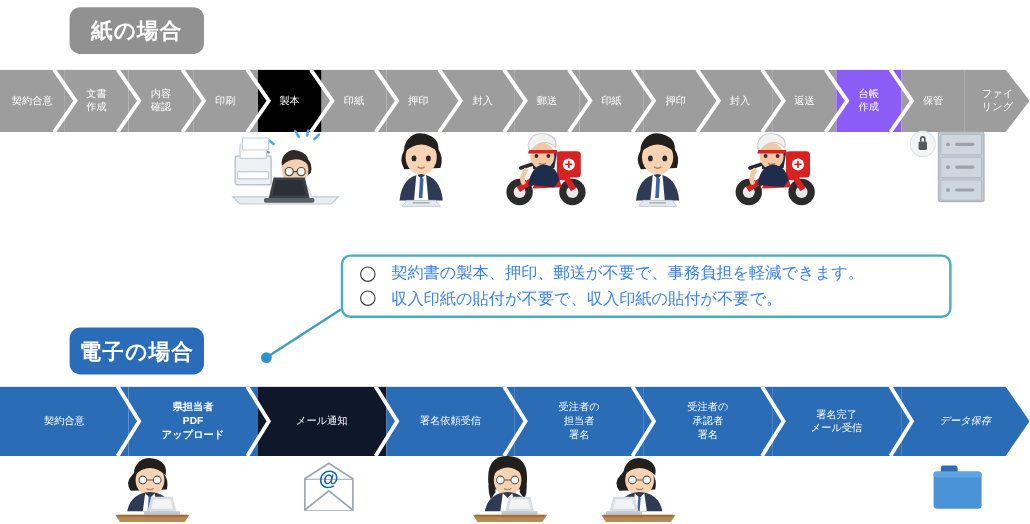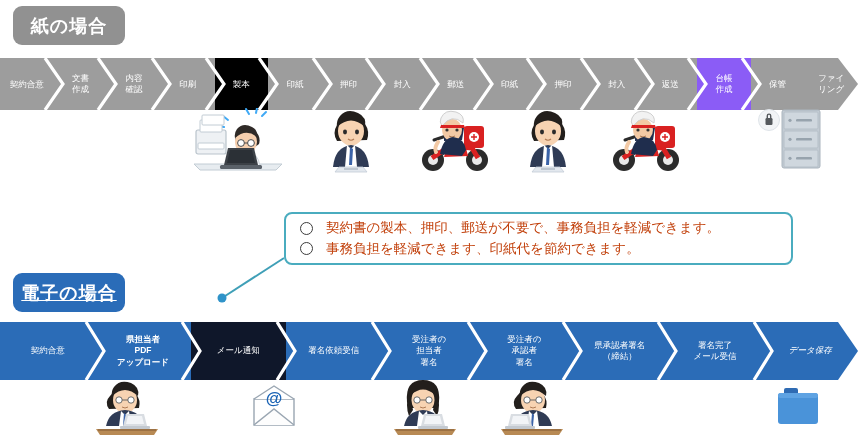--- a/index.html
+++ b/index.html
@@ -14,23 +14,24 @@
 
   
   .pill{
     position:absolute;
     display:flex;align-items:center;justify-content:center;
     border-radius:9px;
     color:#ffffff;
     font-size:18px;
     font-weight:bold;
     letter-spacing:1px;
+    margin-left:45px;
   }
   .pill.paper{left:13px;top:6px;width:112px;height:39px;background:#919191;}
-  .pill.elec {left:13px;top:273px;width:112px;height:39px;background:#2a6cb8;text-decoration:underline;}
+  .pill.elec {left:13px;top:273px;width:112px;height:39px;background:#2a6cb8;}
 
   
   .flowbar{position:absolute;display:flex;}
   .flowbar.gray{left:0px;top:58px;width:858px;height:52px;}
   .flowbar.blue{left:0px;top:322px;width:858px;height:58px;}
 
   .step{
     position:relative;
     display:flex;align-items:center;justify-content:center;
     text-align:center;
@@ -57,21 +58,21 @@
 
   
   .callout{
     position:absolute;left:284px;top:212px;width:509px;height:53px;
     border:2px solid #4aacbf;border-radius:8px;background:#ffffff;
     box-sizing:border-box;
     display:flex;flex-direction:column;justify-content:center;
     padding:3px 10px 3px 14px;
     z-index:6;
   }
-  .co-line{display:flex;align-items:center;font-size:13.5px;color:#c2410c;line-height:1.5;}
+  .co-line{display:flex;align-items:center;font-size:13.5px;color:#3b82f6;line-height:1.5;}
   .co-bullet{
     display:inline-block;width:11px;height:11px;border:1.4px solid #3c3c3c;
     border-radius:50%;margin-right:13px;flex:0 0 auto;
   }
   .connector{position:absolute;left:200px;top:200px;width:120px;height:115px;z-index:5;}
 
   
   .art{position:absolute;z-index:3;}
   .art svg{display:block;}
 </style>
@@ -374,21 +375,21 @@
     <circle cx="22" cy="98" r="4.5" fill="#2f93c9"></circle>
   </svg>
 
   <div class="callout">
     <div class="co-line">
       <span class="co-bullet"></span>
       <span>契約書の製本、押印、郵送が不要で、事務負担を軽減できます。</span>
     </div>
     <div class="co-line">
       <span class="co-bullet"></span>
-      <span>事務負担を軽減できます、印紙代を節約できます。</span>
+      <span>収入印紙の貼付が不要で、収入印紙の貼付が不要で。</span>
     </div>
   </div>
 
   <div class="pill elec">
     <span>電子の場合</span>
   </div>
 
   <div class="flowbar blue" id="blue-bar" style="clip-path: polygon(0px 0px, calc(100% - 20px) 0px, 100% 50%, calc(100% - 20px) 100%, 0px 100%);">
       <div class="step" style="flex: 1 1 0px; background: rgb(43, 108, 183);">
         <span class="lbl">契約合意</span>
@@ -431,29 +432,20 @@
         <span class="chev">
           <svg viewBox="0 0 22 100" preserveAspectRatio="none">
             <path d="M2 0 L20 50 L2 100" fill="none" stroke="#ffffff" stroke-width="3.2" stroke-linejoin="miter" vector-effect="non-scaling-stroke"></path>
           </svg>
         </span>
       </div>
       <div class="step" style="flex: 1 1 0px; background: rgb(43, 108, 183);">
         <span class="lbl">受注者の
 承認者
 署名</span>
-        <span class="chev">
-          <svg viewBox="0 0 22 100" preserveAspectRatio="none">
-            <path d="M2 0 L20 50 L2 100" fill="none" stroke="#ffffff" stroke-width="3.2" stroke-linejoin="miter" vector-effect="non-scaling-stroke"></path>
-          </svg>
-        </span>
-      </div>
-      <div class="step" style="flex: 1 1 0px; background: rgb(43, 108, 183);">
-        <span class="lbl">県承認者署名
-（締結）</span>
         <span class="chev">
           <svg viewBox="0 0 22 100" preserveAspectRatio="none">
             <path d="M2 0 L20 50 L2 100" fill="none" stroke="#ffffff" stroke-width="3.2" stroke-linejoin="miter" vector-effect="non-scaling-stroke"></path>
           </svg>
         </span>
       </div>
       <div class="step" style="flex: 1 1 0px; background: rgb(43, 108, 183);">
         <span class="lbl">署名完了
 メール受信</span>
         <span class="chev">

